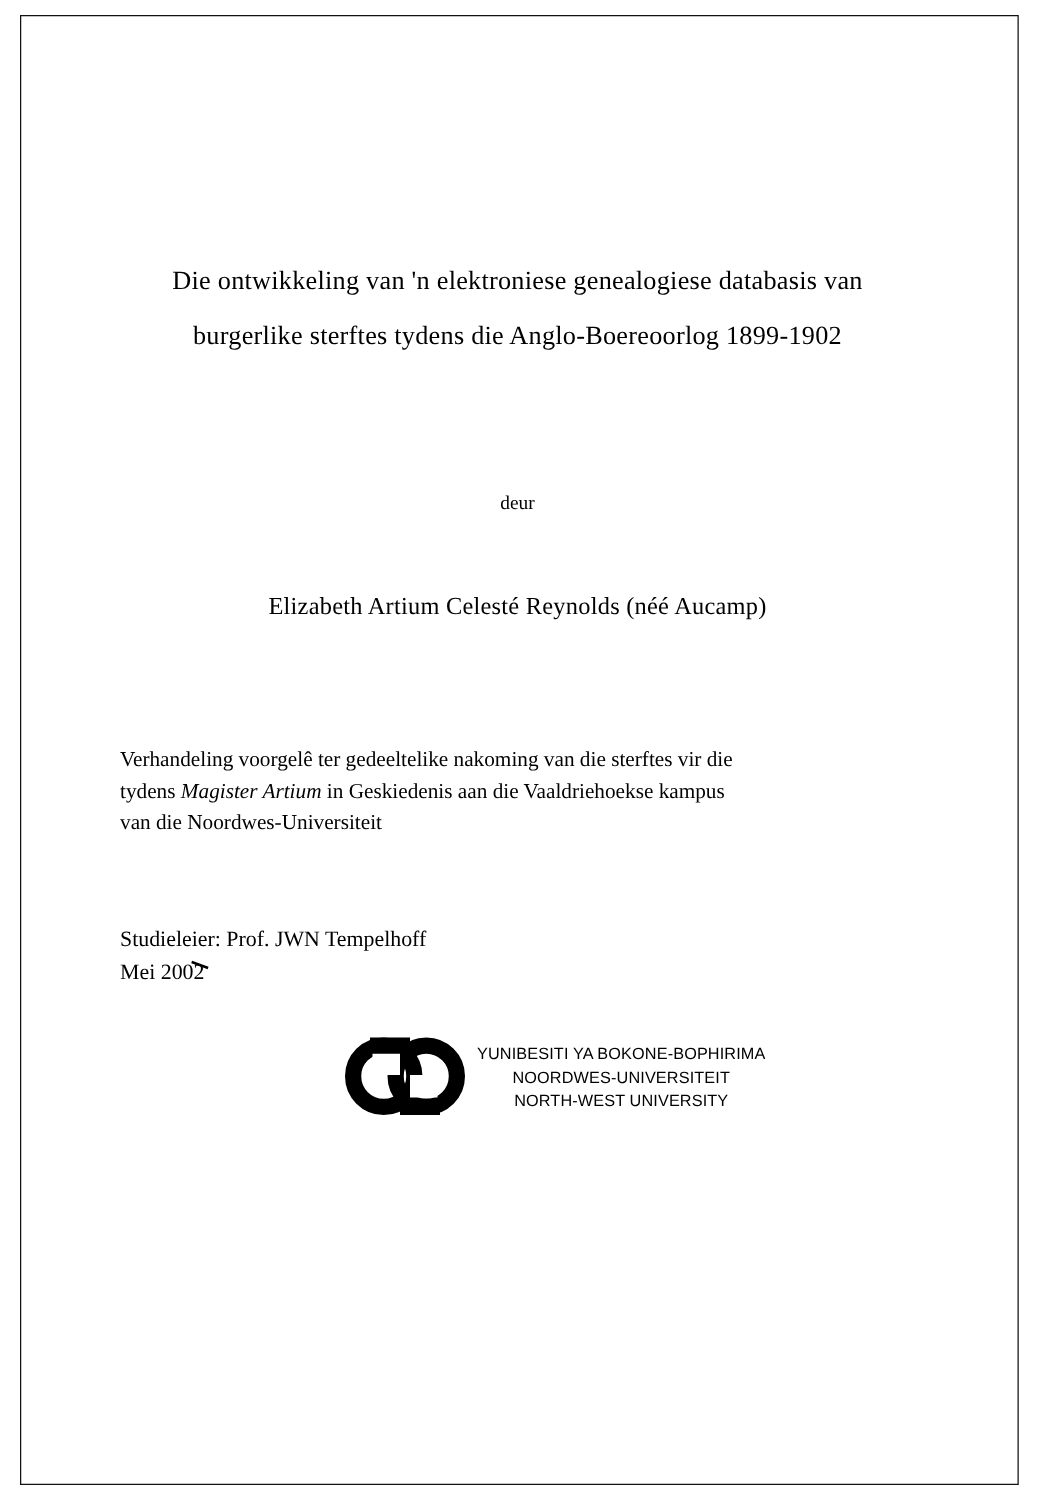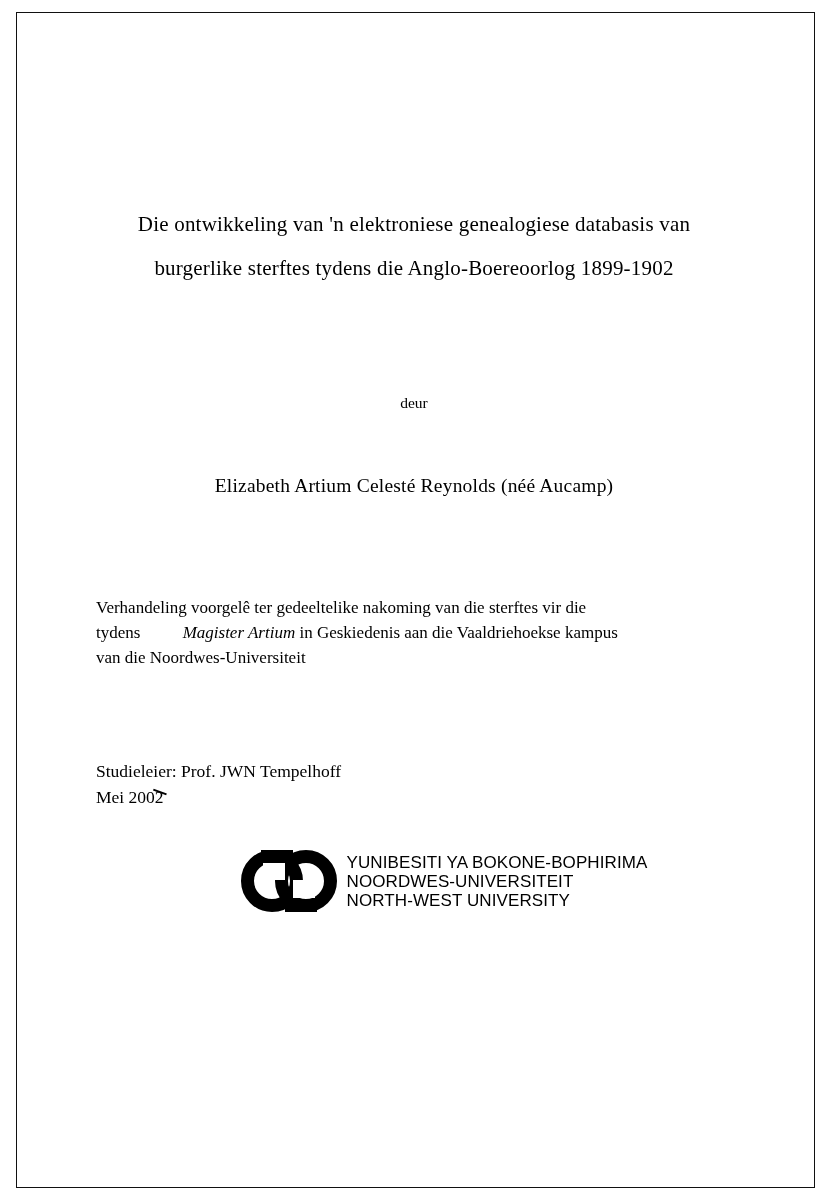--- a/index.html
+++ b/index.html
@@ -67,25 +67,24 @@
     margin-top: 98px;
     font-size: 17px;
     line-height: 25px;
     text-align: justify;
   }
   .statement .last-lines {
     text-align: left;
   }
   .statement em {
     font-style: italic;
-    margin-left: 38px;
   }
 
   .supervisor-block {
-    margin-top: 88px;
+    margin-top: 68px;
     font-size: 17.5px;
     line-height: 26px;
     text-align: left;
   }
   .date-line {
     position: relative;
     display: inline-block;
   }
   .date-strike {
     position: absolute;
@@ -154,24 +153,24 @@
   .logo-mark .bar-bottom {
     position: absolute;
     left: 44px;
     top: 51px;
     width: 32px;
     height: 13px;
     background: #000;
   }
   .logo-text {
     font-family: "Liberation Sans", sans-serif;
-    font-size: 17px;
+    font-size: 13px;
     line-height: 19px;
     letter-spacing: 0.1px;
-    text-align: left;
+    text-align: center;
     white-space: nowrap;
   }
 </style>
 </head>
 <body>
 
 <div class="page">
   <div class="page-border"></div>
 
   <div class="content">

